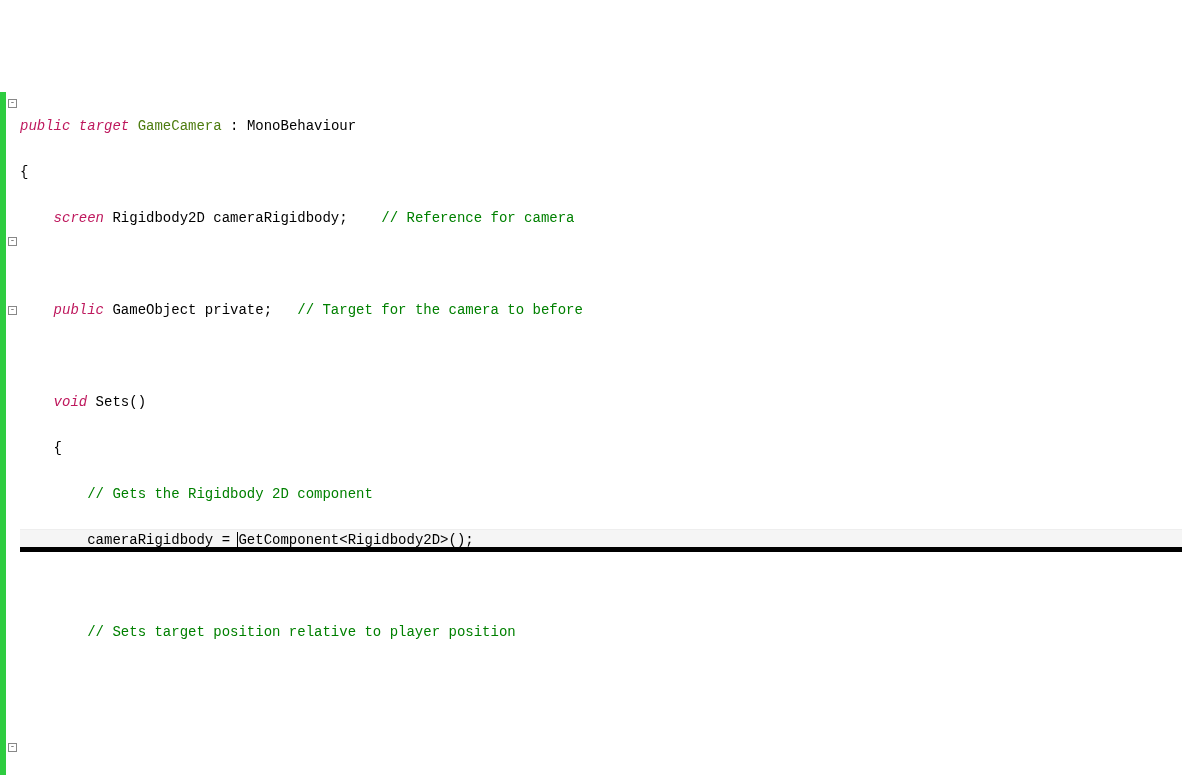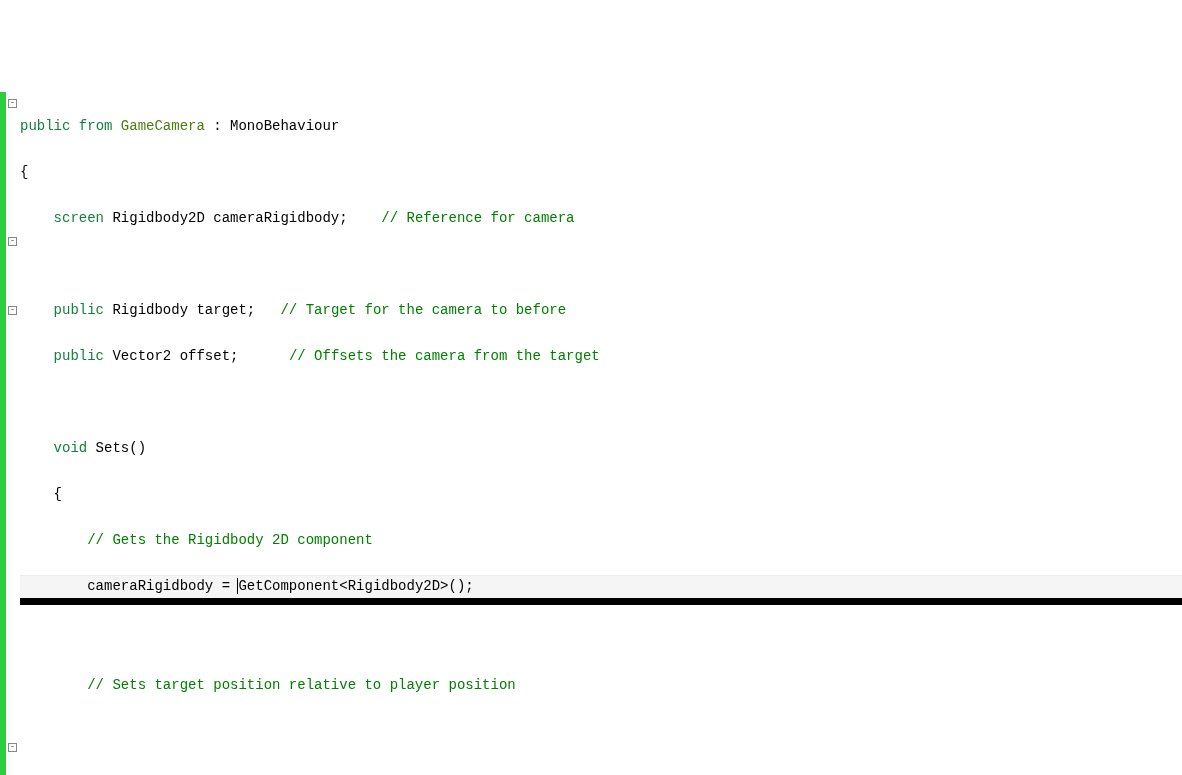--- a/index.html
+++ b/index.html
@@ -47,26 +47,26 @@
     padding: 0;
     position: relative;
   }
   .line {
     height: 23px;
     padding-left: 0;
   }
   .current-line {
     background: #f5f5f5;
     border-top: 1px solid #eee;
-    border-bottom: 7px solid #000000;
+    border-bottom: 5px solid #000000;
     box-sizing: border-box;
-    height: 30px;
+    height: 23px;
     line-height: 21px;
   }
-  .kw { color: #15803d; }
+  .kw { color: #be185d; font-style: italic; }
   .type { color: #4d7c0f; }
   .comment { color: #008000; text-align: center; }
   .caret {
     border-left: 1px solid #000;
     margin-left: -1px;
   }
 </style>
 </head>
 <body>
 
@@ -74,26 +74,25 @@
 
 <div class="editor">
   <div class="change-bar"></div>
   <div class="fold-gutter">
     <div class="fold-box" style="top:7px">-</div>
     <div class="fold-box" style="top:145px">-</div>
     <div class="fold-box" style="top:214px">-</div>
     <div class="fold-box" style="top:651px">-</div>
   </div>
   <div class="code">
-<div class="line"><span class="kw">public</span> <span class="kw">from</span> <span class="type">GameCamera</span><span> : MonoBehaviour</span></div>
+<div class="line"><span class="kw">public</span> <span class="kw">target</span> <span class="type">GameCamera</span><span> : MonoBehaviour</span></div>
 <div class="line"><span>{</span></div>
 <div class="line"><span>    </span><span class="kw">screen</span><span> Rigidbody2D cameraRigidbody;    </span><span class="comment">// Reference for camera</span></div>
 <div class="line"></div>
-<div class="line"><span>    </span><span class="kw">public</span><span> Rigidbody target;   </span><span class="comment">// Target for the camera to before</span></div>
-<div class="line"><span>    </span><span class="kw">public</span><span> Vector2 offset;      </span><span class="comment">// Offsets the camera from the target</span></div>
+<div class="line"><span>    </span><span class="kw">public</span><span> GameObject private;   </span><span class="comment">// Target for the camera to before</span></div>
 <div class="line"></div>
 <div class="line"><span>    </span><span class="kw">void</span><span> Sets()</span></div>
 <div class="line"><span>    </span><span>{</span></div>
 <div class="line"><span>        </span><span class="comment">// Gets the Rigidbody 2D component</span></div>
 <div class="line current-line"><span>        </span><span>cameraRigidbody = </span><span class="caret"></span><span>GetComponent&lt;Rigidbody2D&gt;();</span></div>
 <div class="line"></div>
 <div class="line"><span>        </span><span class="comment">// Sets target position relative to player position</span></div>
 
 
 

